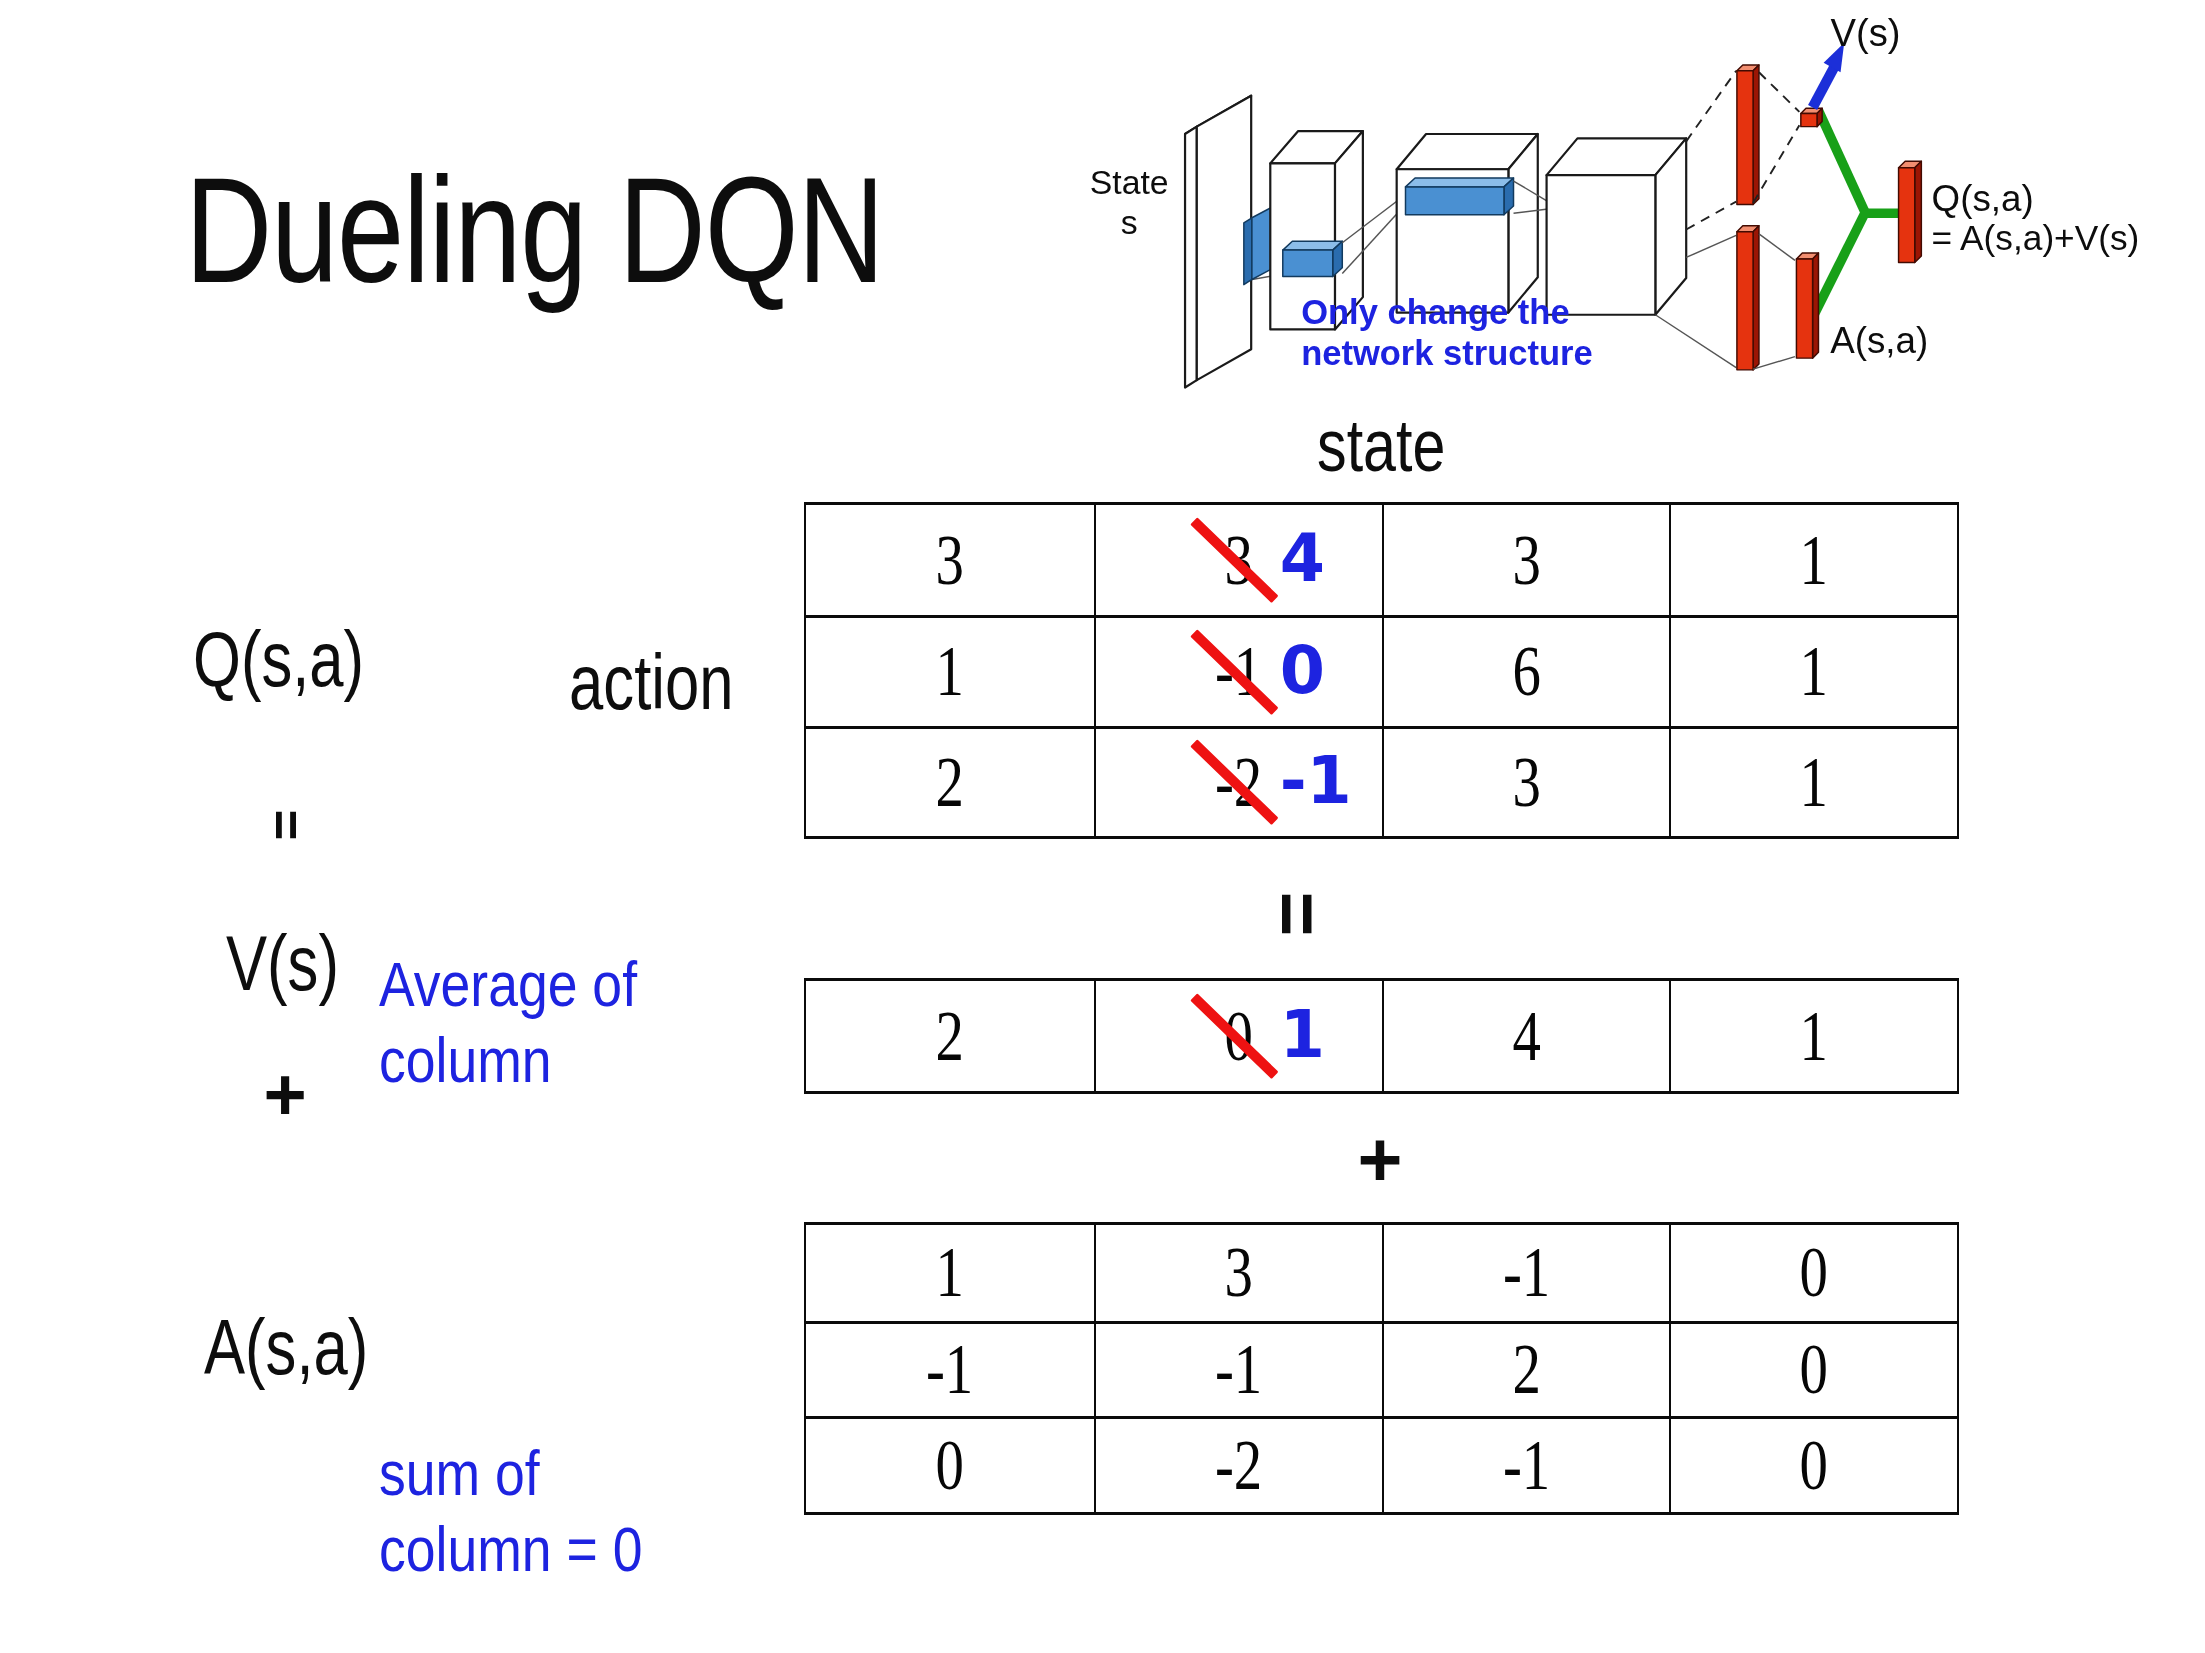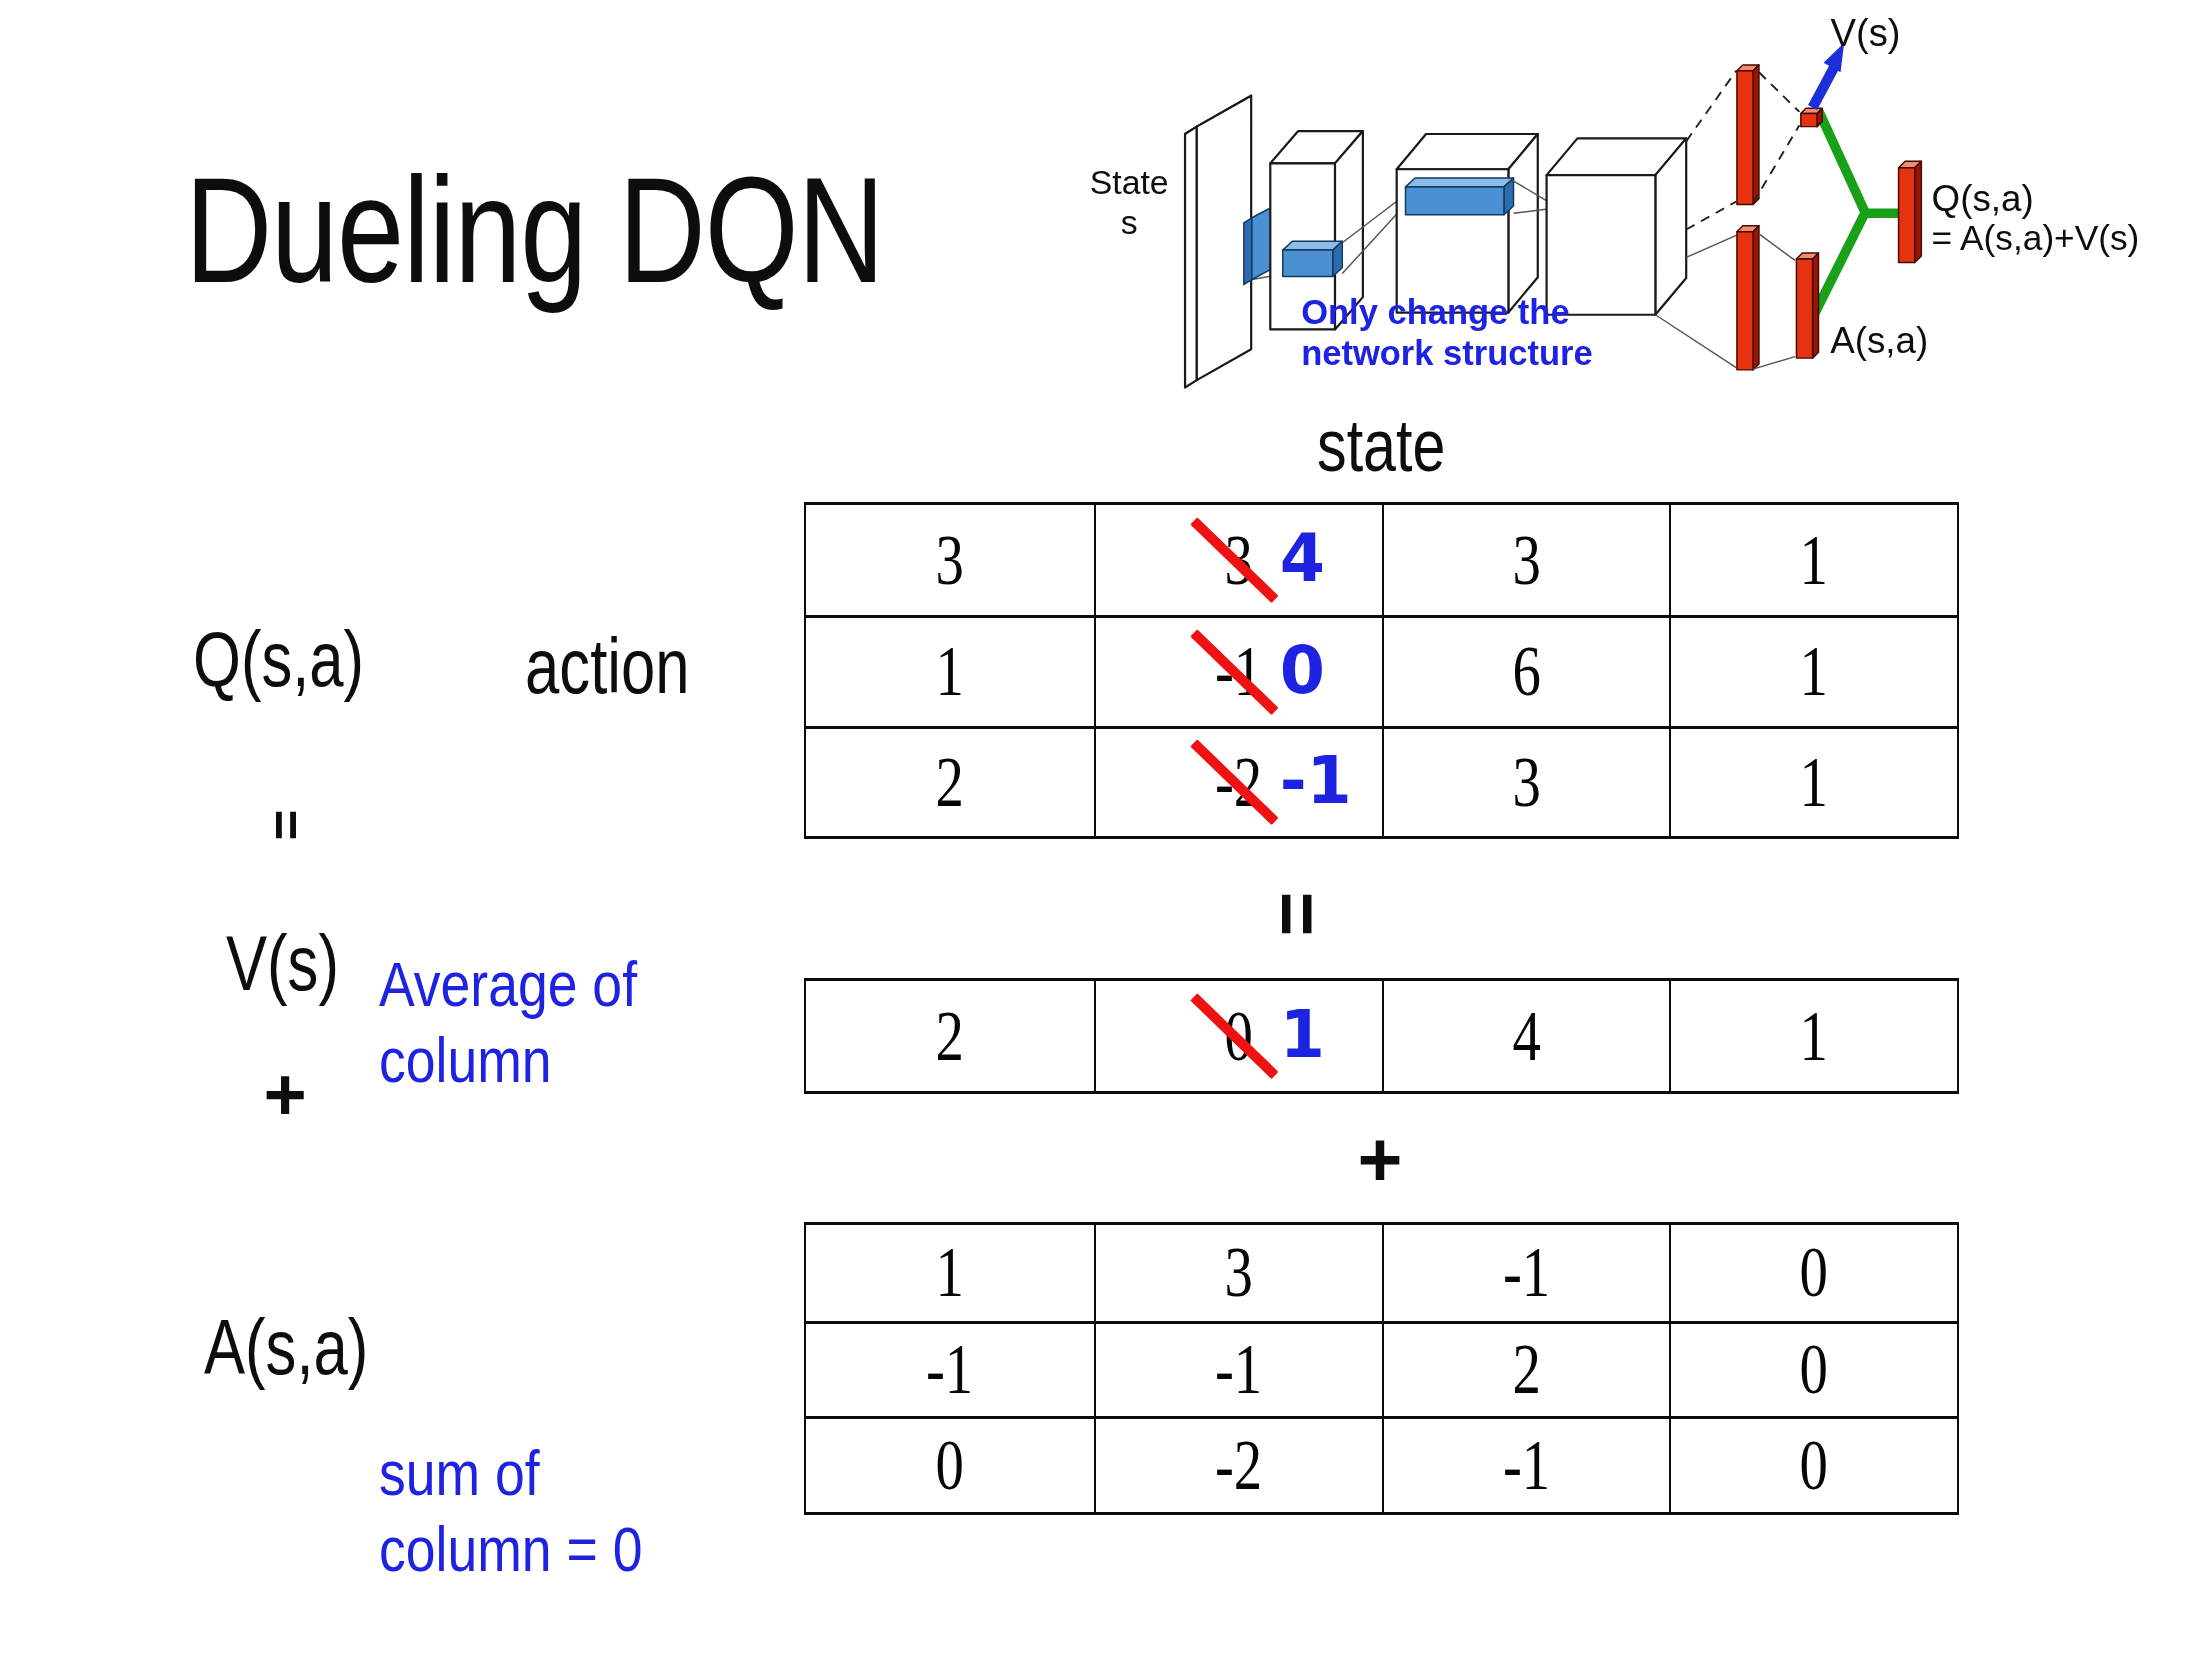--- a/index.html
+++ b/index.html
@@ -193,21 +193,21 @@
   <div>column</div>
 </div>
 <div class="abs bluenote" style="left:379px;top:1435px;">
   <div>sum of</div>
   <div>column = 0</div>
 </div>
 
 <div class="abs" style="left:804px;top:409px;width:1155px;text-align:center;">
   <span class="lbl" style="display:inline-block;transform-origin:50% 0;font-size:74px;">state</span>
 </div>
-<div class="abs" style="left:484px;top:628px;width:294px;text-align:left;">
+<div class="abs" style="left:484px;top:644px;width:294px;text-align:center;">
   <span class="lbl right" style="display:inline-block;">action</span>
 </div>
 
 <span class="abs op rot90" style="left:1297px;top:914px;font-size:77px;">=</span>
 <span class="abs op ctr" style="left:1380px;top:1159px;font-size:77px;">+</span>
 
 <div class="tbl q-tbl">
   <div class="cell c0">
       <span class="num">3</span>
     </div>

